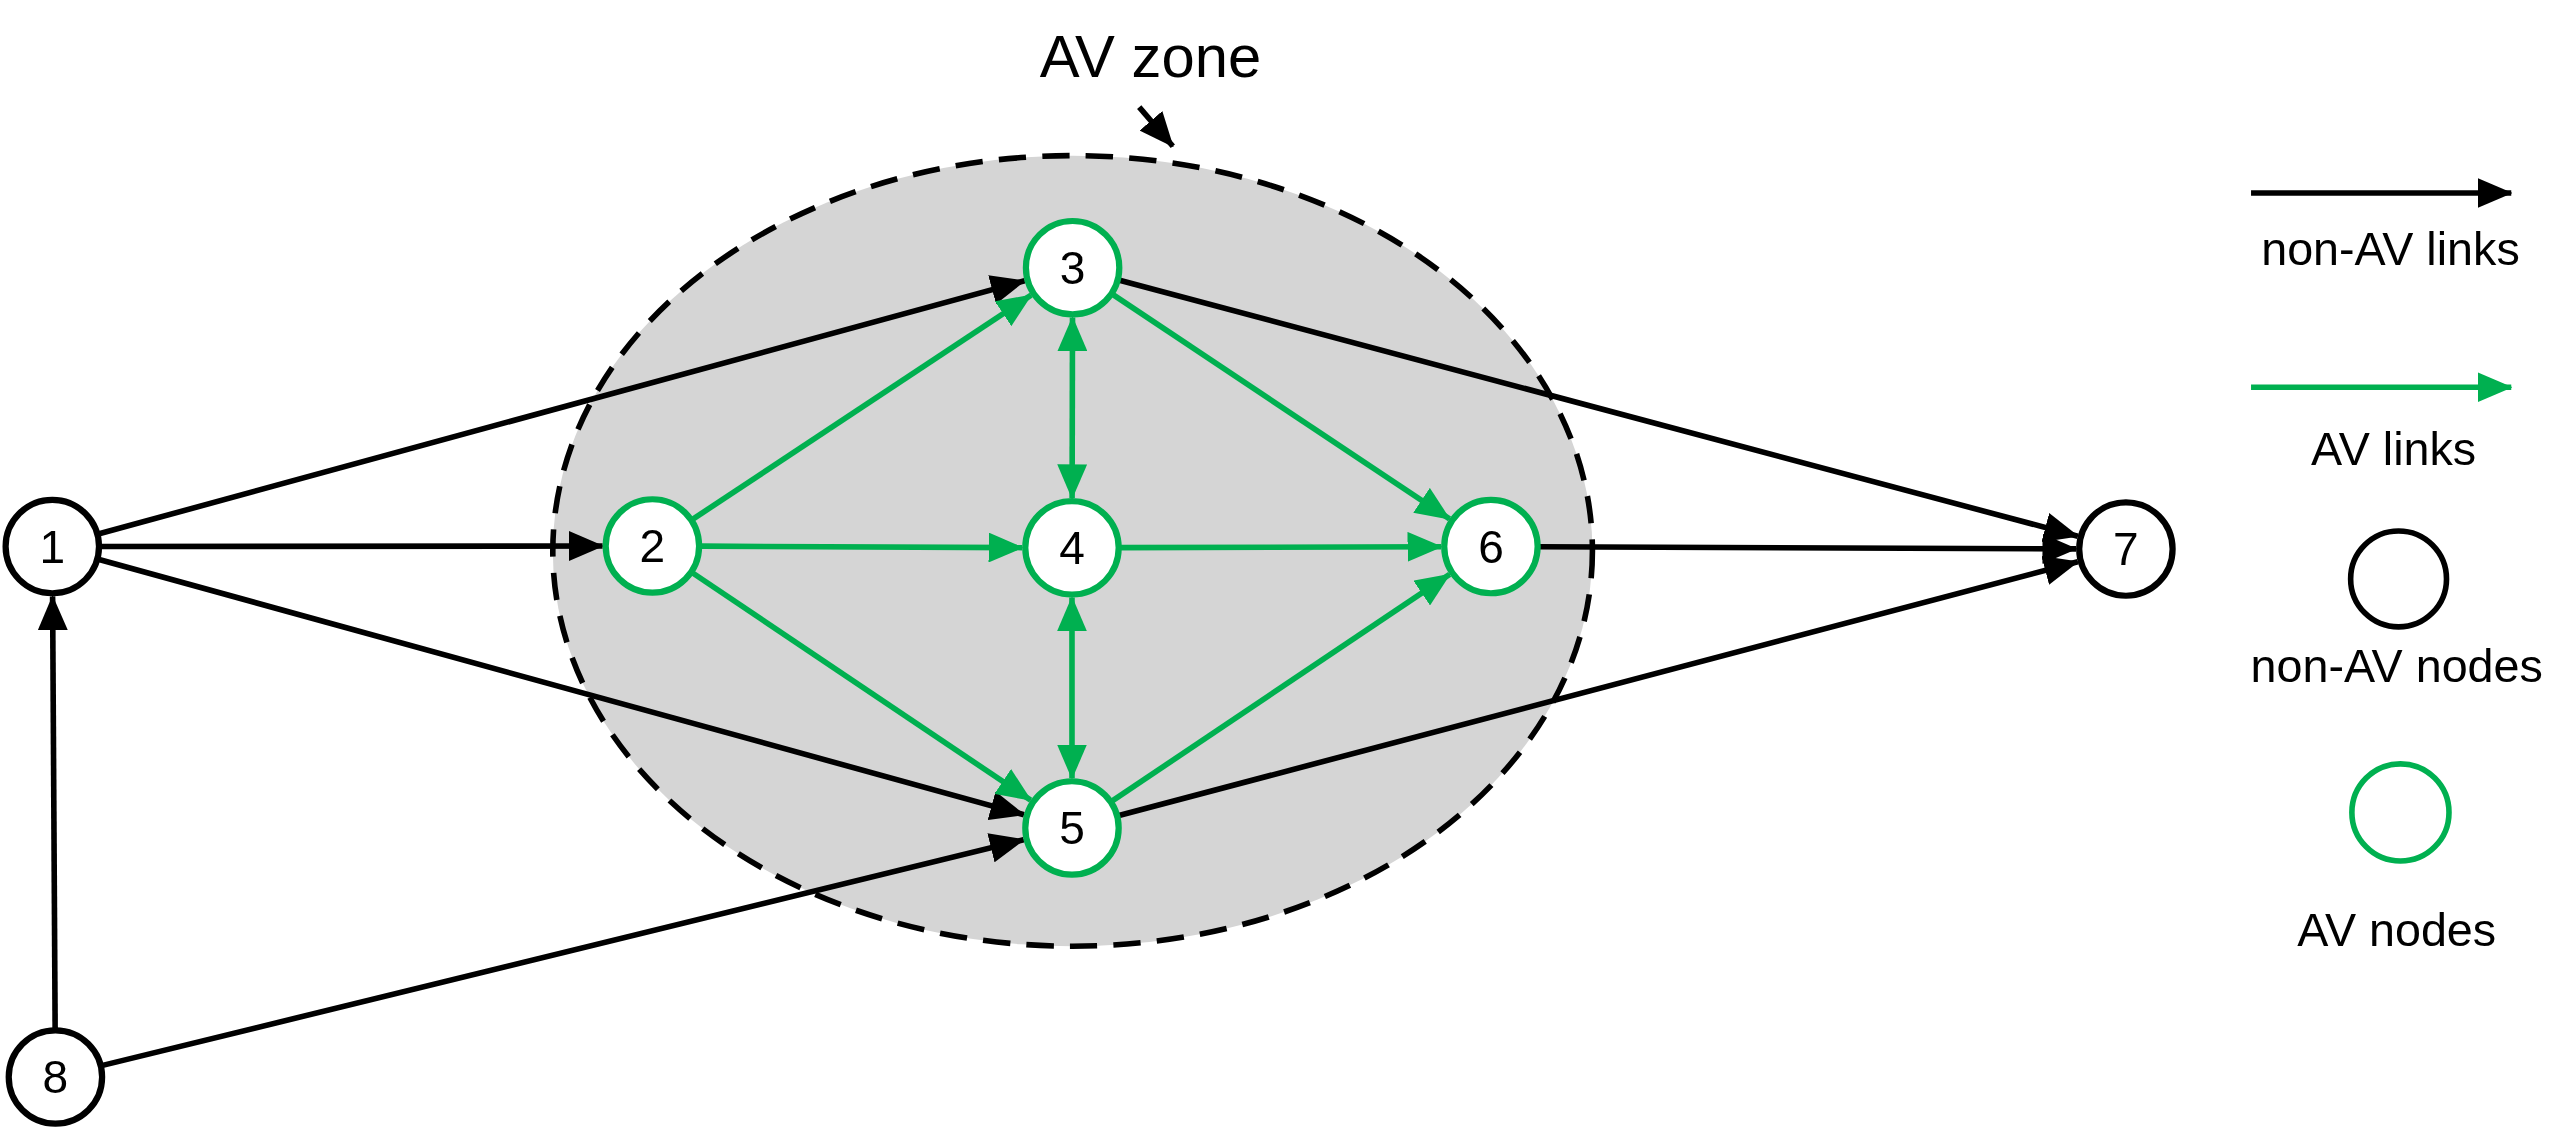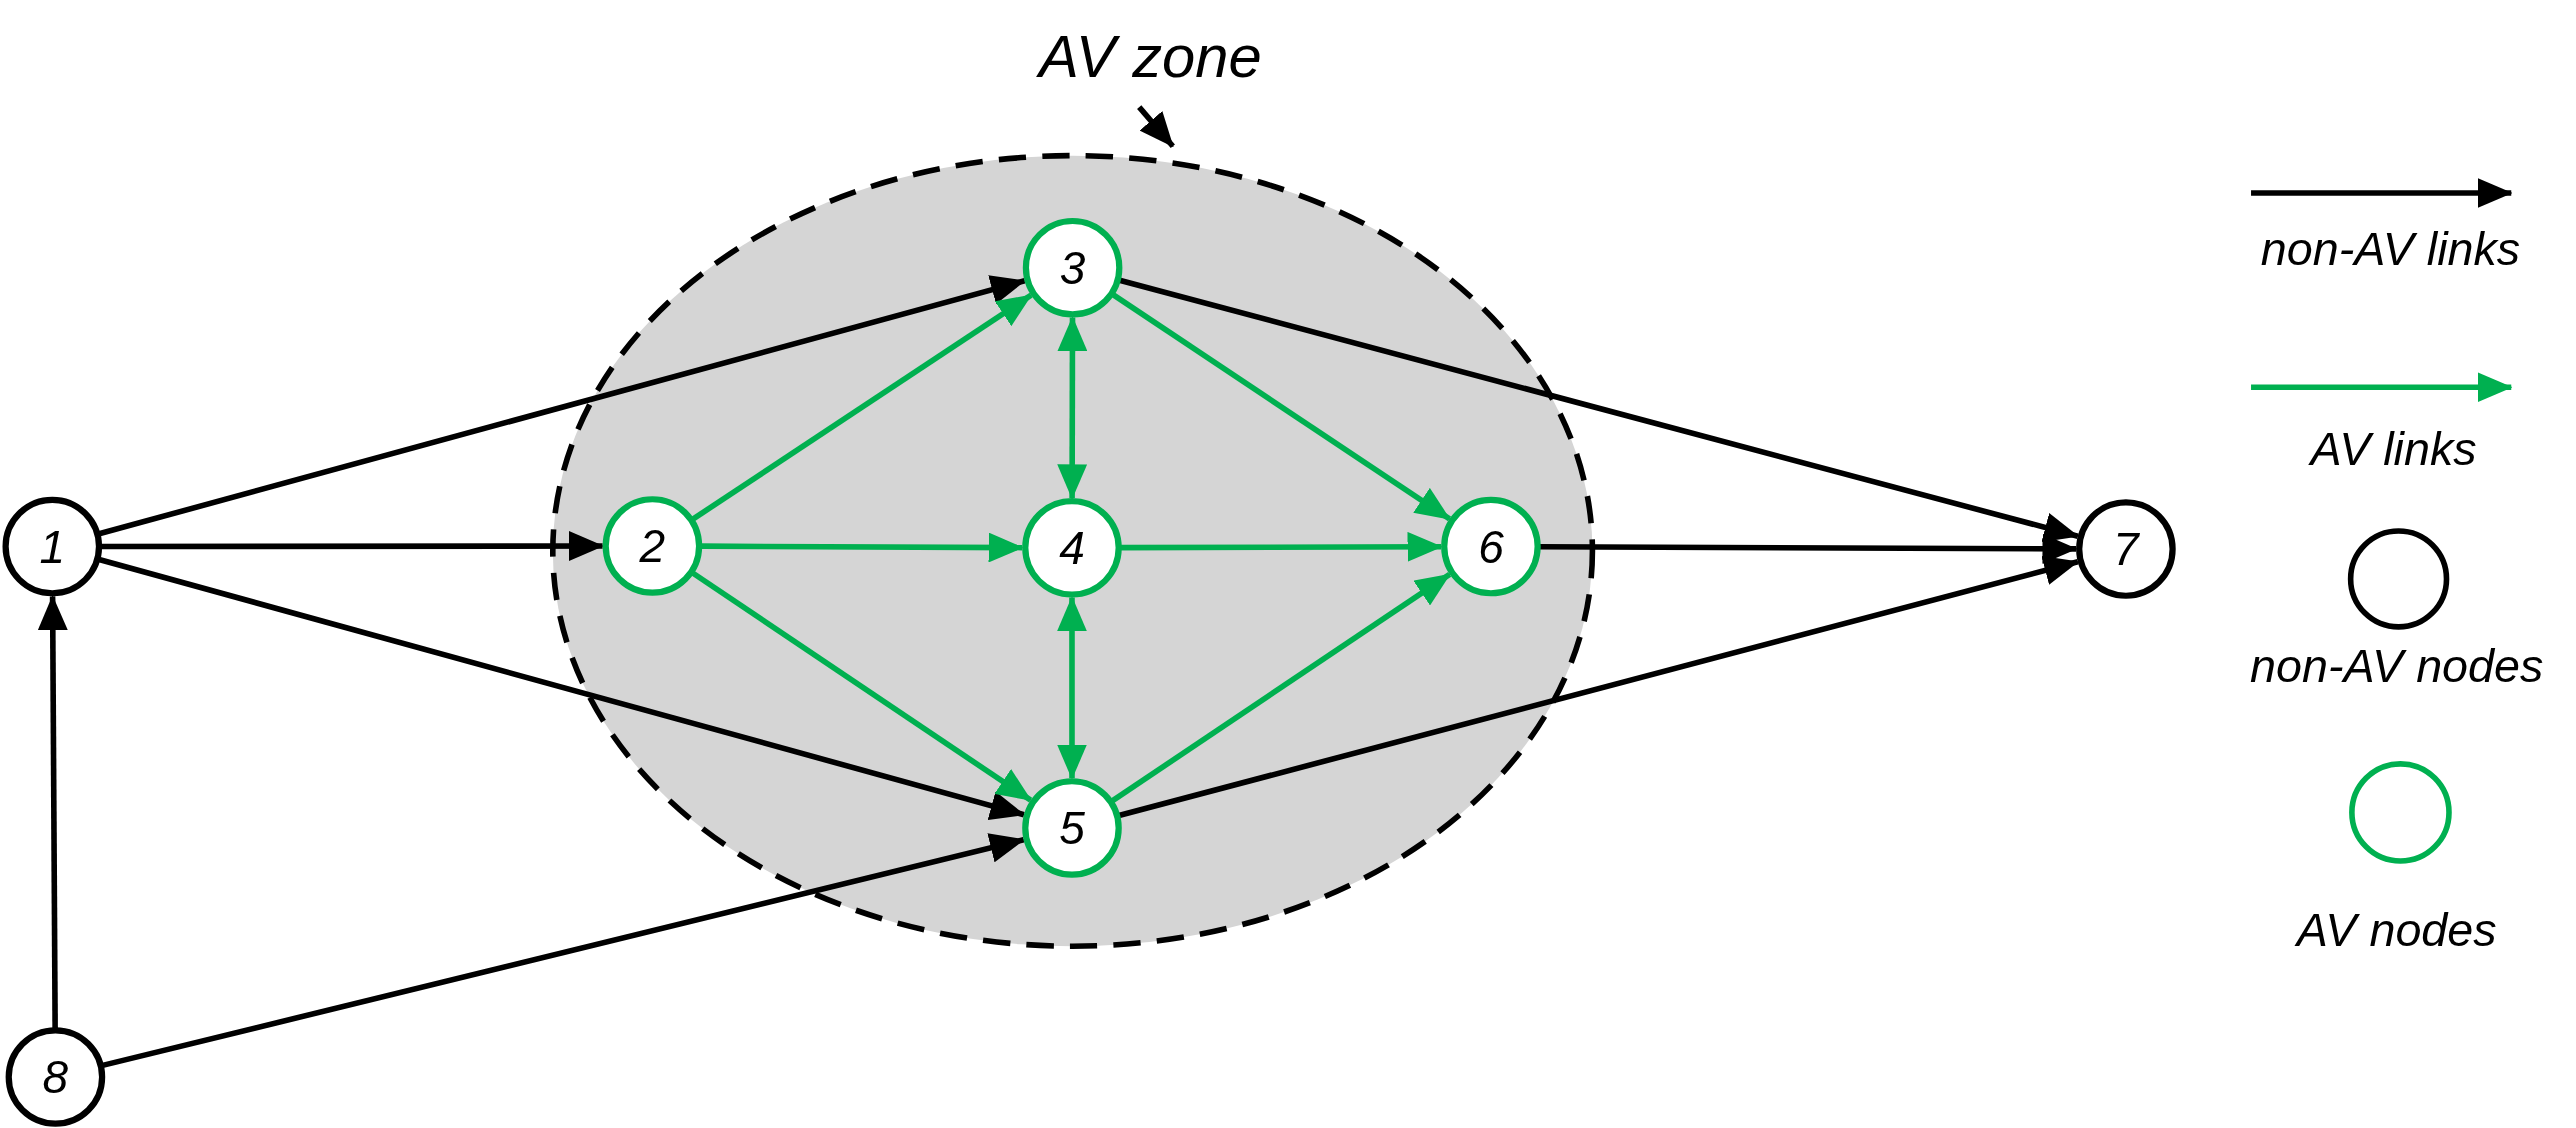--- a/index.html
+++ b/index.html
@@ -1,16 +1,16 @@
 <!DOCTYPE html>
 <html style="font-size:10px"><head>
 <meta charset="utf-8">
 <style>
   html, body { margin: 0; padding: 0; background: #ffffff; }
-  .stage { width: 100%; max-width: 2576px; margin: 0 auto; font-style: italic; }
+  .stage { width: 100%; max-width: 2576px; margin: 0 auto; }
   svg { display: block; width: 100%; height: auto; }
   svg text {
     font-family: "Liberation Sans", sans-serif;
     fill: #000000;
   }
   .node-label   { font-size: 74px; }
   .zone-label   { font-size: 96px; }
   .legend-label { font-size: 75px; }
 </style>
 </head>

